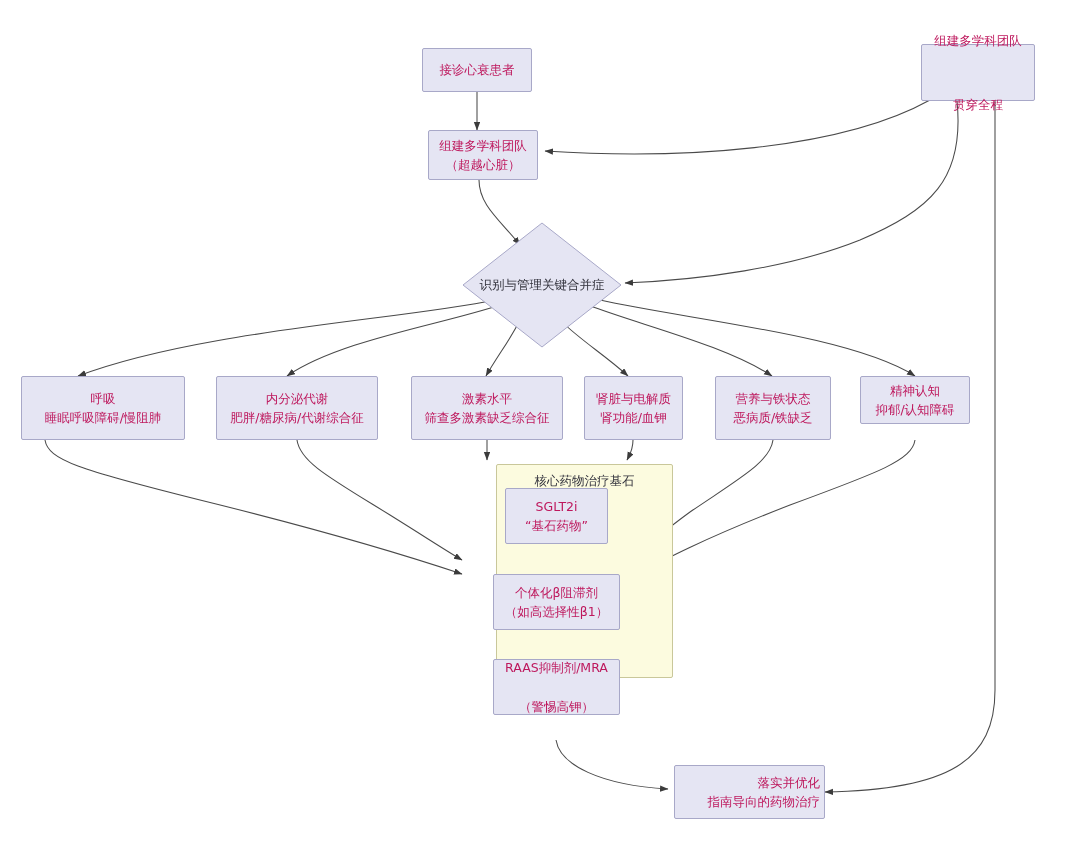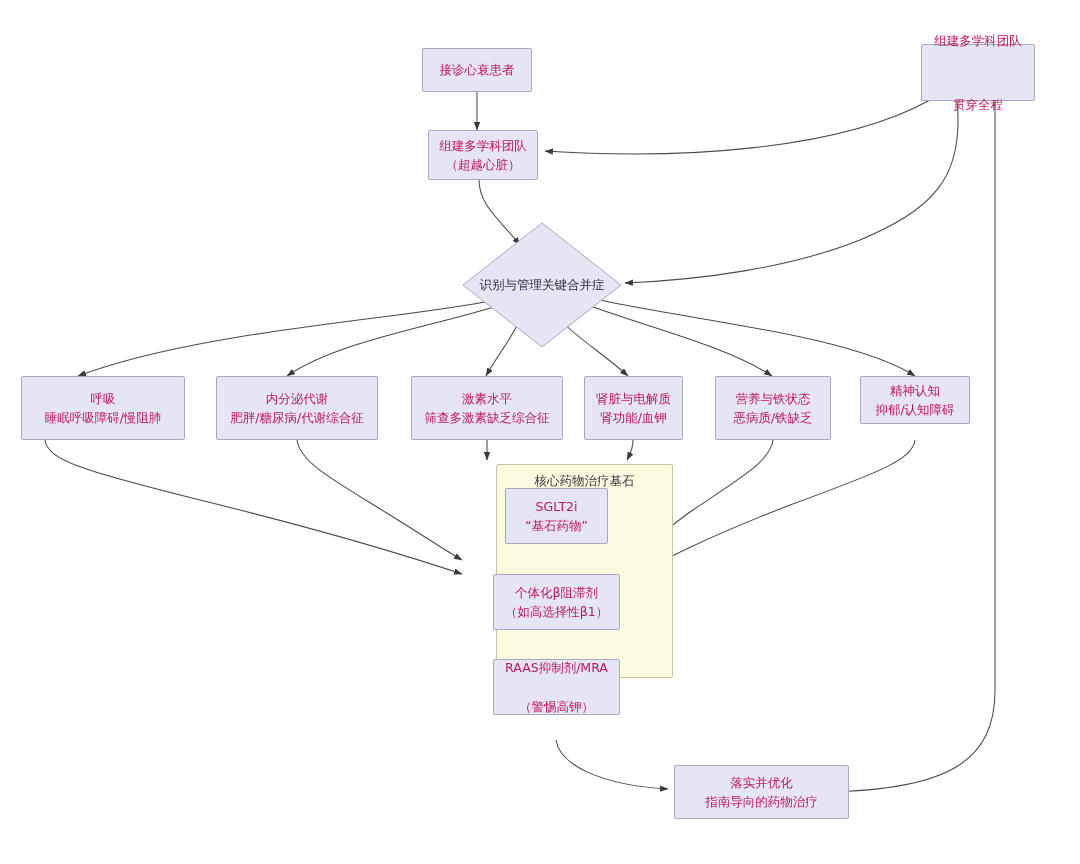--- a/index.html
+++ b/index.html
@@ -187,18 +187,18 @@
   <div class="node" style="left:493px; top:574px; width:127px; height:56px;">
     <div>个体化β阻滞剂</div>
     <div class="l2">（如高选择性β1）</div>
   </div>
 
   <div class="node" style="left:493px; top:659px; width:127px; height:56px;gap:20px;">
     <div>RAAS抑制剂/MRA</div>
     <div class="l2">（警惕高钾）</div>
   </div>
 
-  <div class="node" style="left:674px; top:765px; width:175px; height:54px;">
+  <div class="node" style="left:674px; top:765px; width:151px; height:54px;align-items:flex-end;">
     <div>落实并优化</div>
     <div class="l2">指南导向的药物治疗</div>
   </div>
 
 </div>
 
 </body></html>

